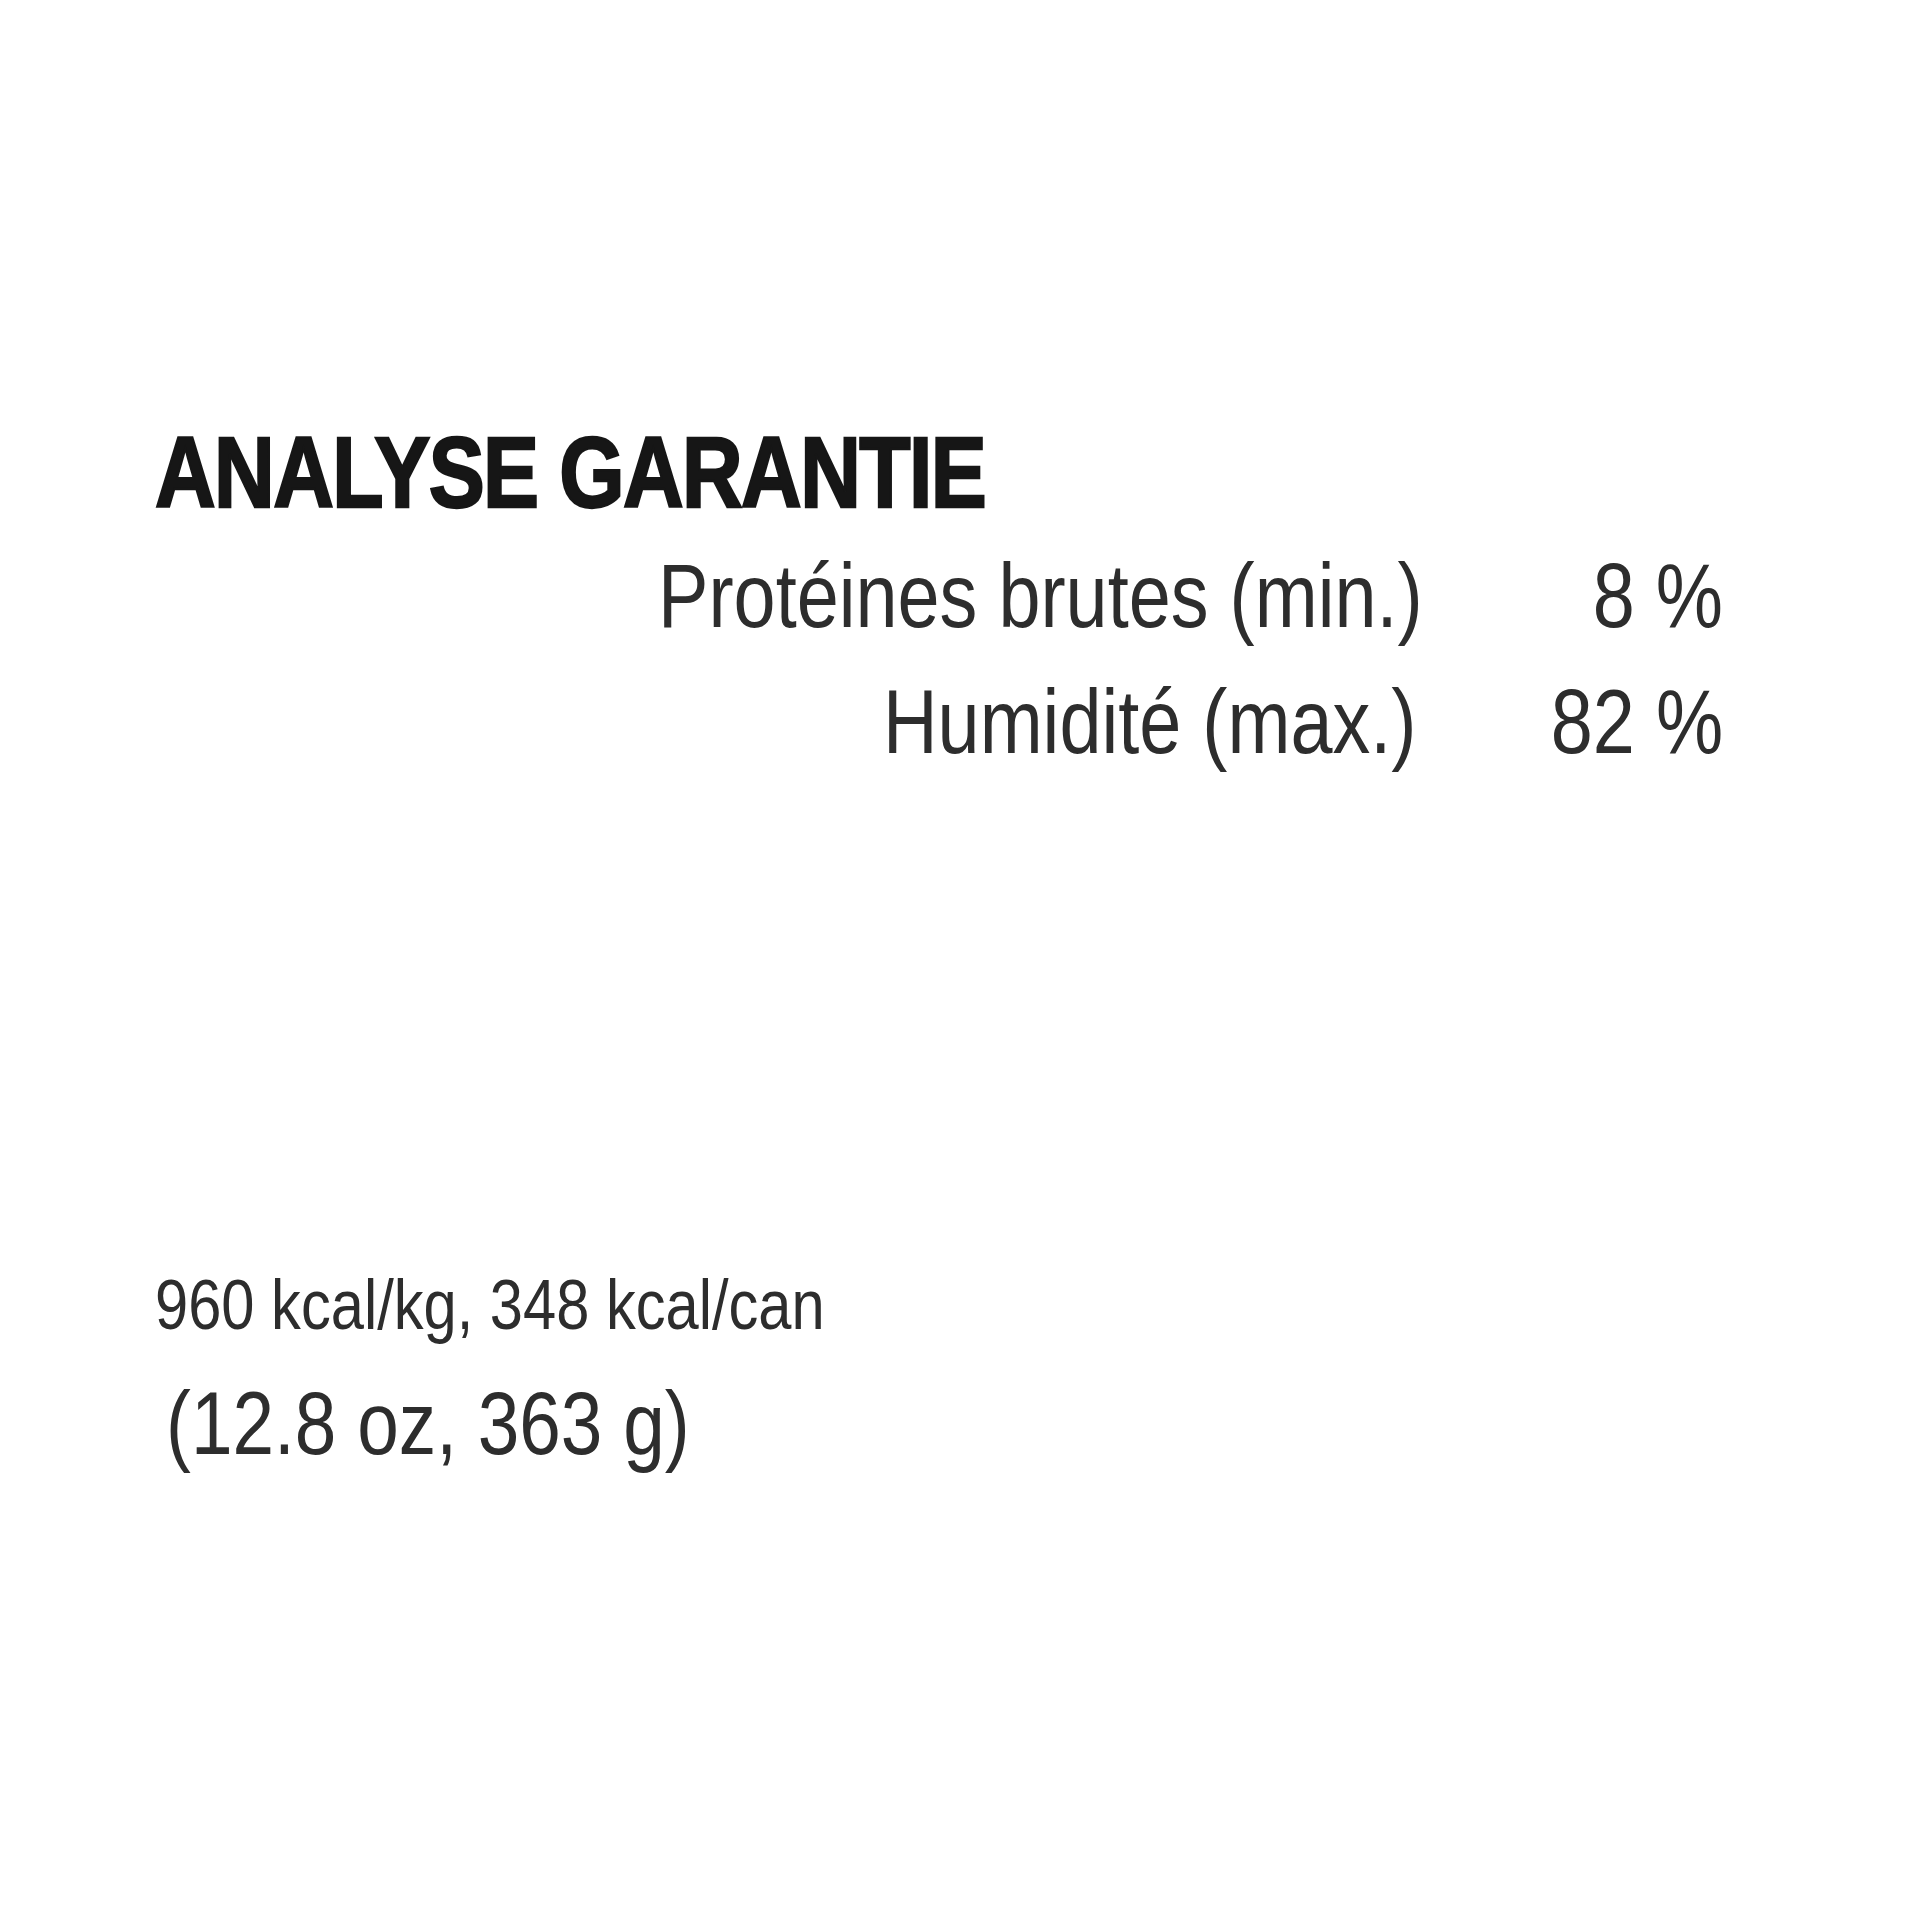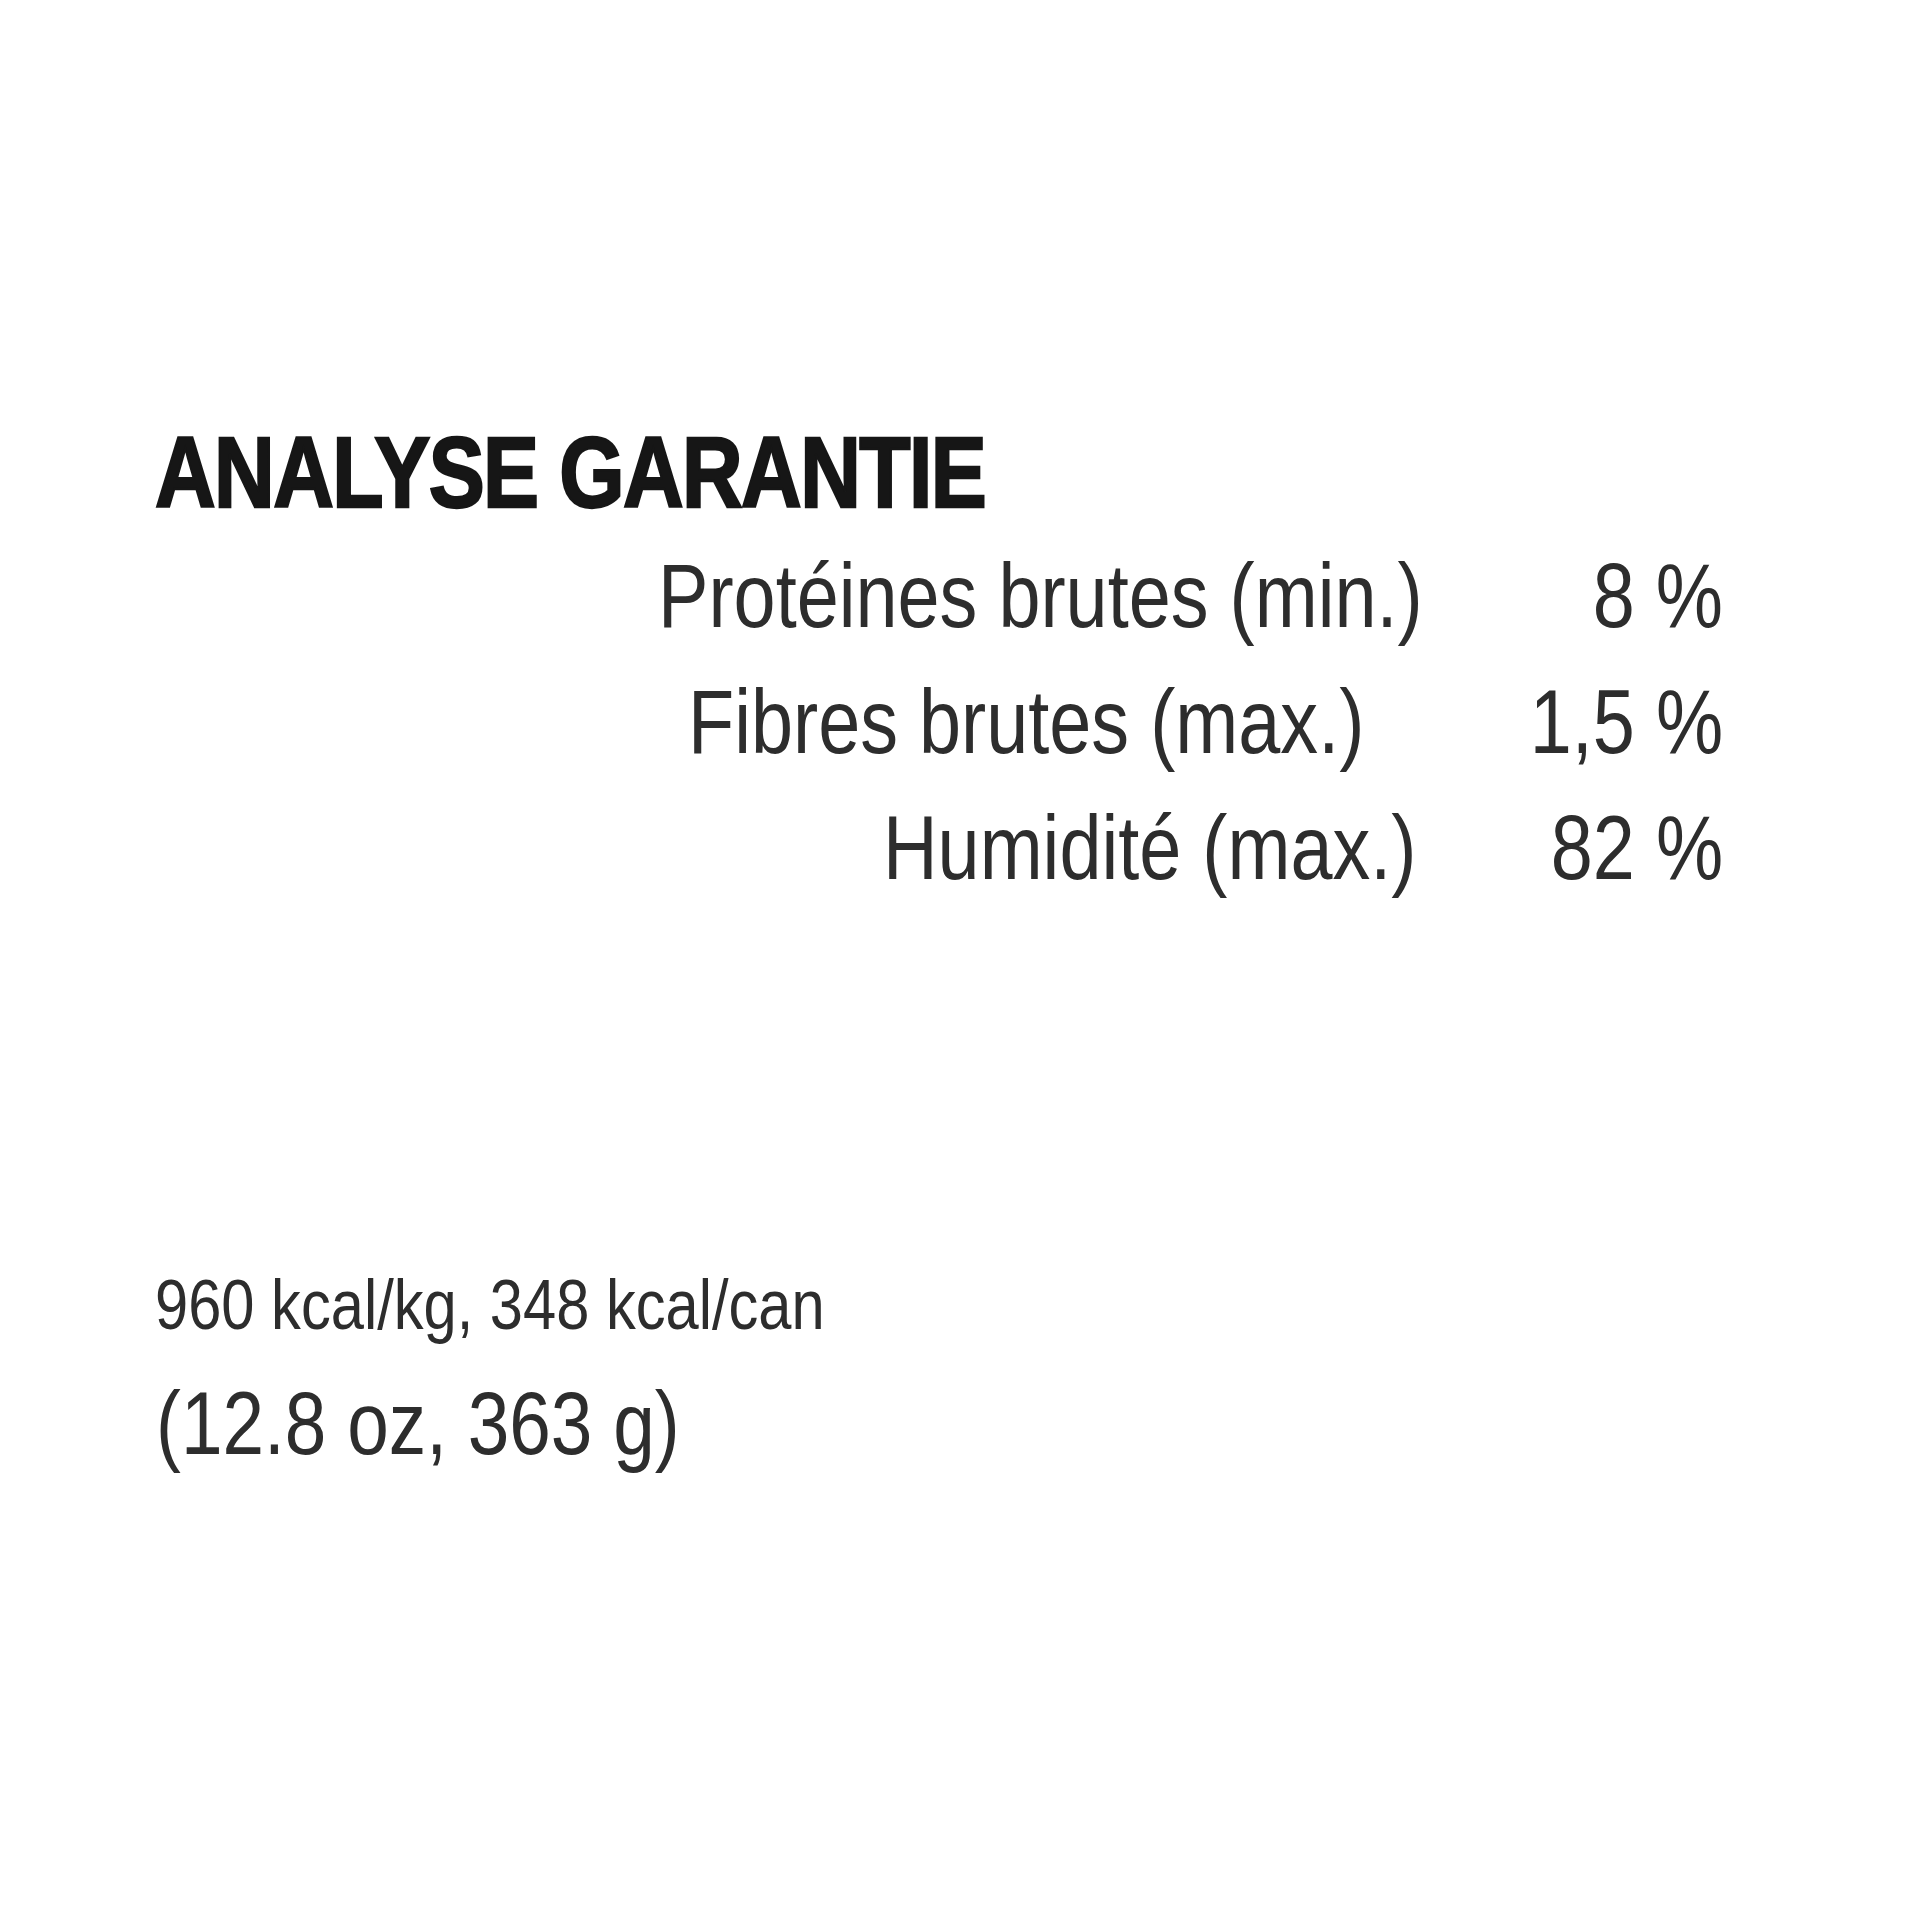--- a/index.html
+++ b/index.html
@@ -83,21 +83,21 @@
   .cc-line1 {
     position: absolute;
     left: 155px;
     top: 1269px;
     font-size: 71px;
     line-height: 1.0;
     color: #2d2d2d;
   }
   .cc-line2 {
     position: absolute;
-    left: 156px;
+    left: 166px;
     top: 1379px;
     font-size: 89px;
     line-height: 1.0;
     color: #2d2d2d;
   }
 </style>
 </head>
 <body>
 
 <div class="sheet">
@@ -105,24 +105,20 @@
   <div class="ga-title">
     <span class="cond">ANALYSE GARANTIE</span>
   </div>
 
   <div class="ga-rows">
     <div class="ga-row">
       <span class="cond">Protéines brutes (min.)</span>
       <span class="cond-r">8 %</span>
     </div>
     <div class="ga-row">
-      <span class="cond">Fibres brutes (max.)</span>
-      <span class="cond-r">1,5 %</span>
-    </div>
-    <div class="ga-row">
       <span class="cond">Humidité (max.)</span>
       <span class="cond-r">82 %</span>
     </div>
   </div>
 
 
   <div class="cc-line1">
     <span class="cond">960 kcal/kg, 348 kcal/can</span>
   </div>
 

